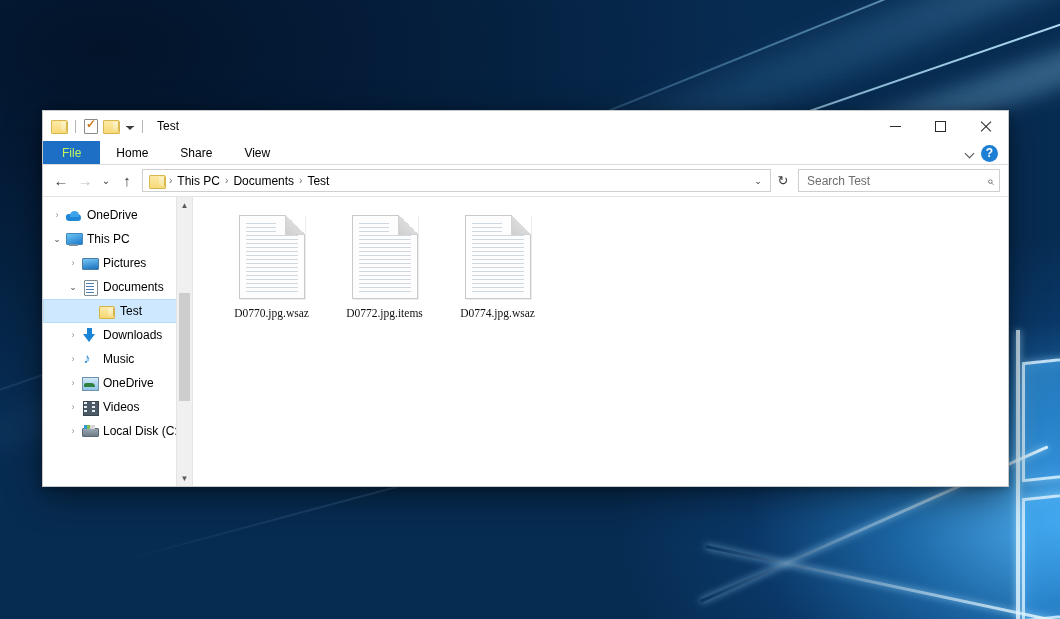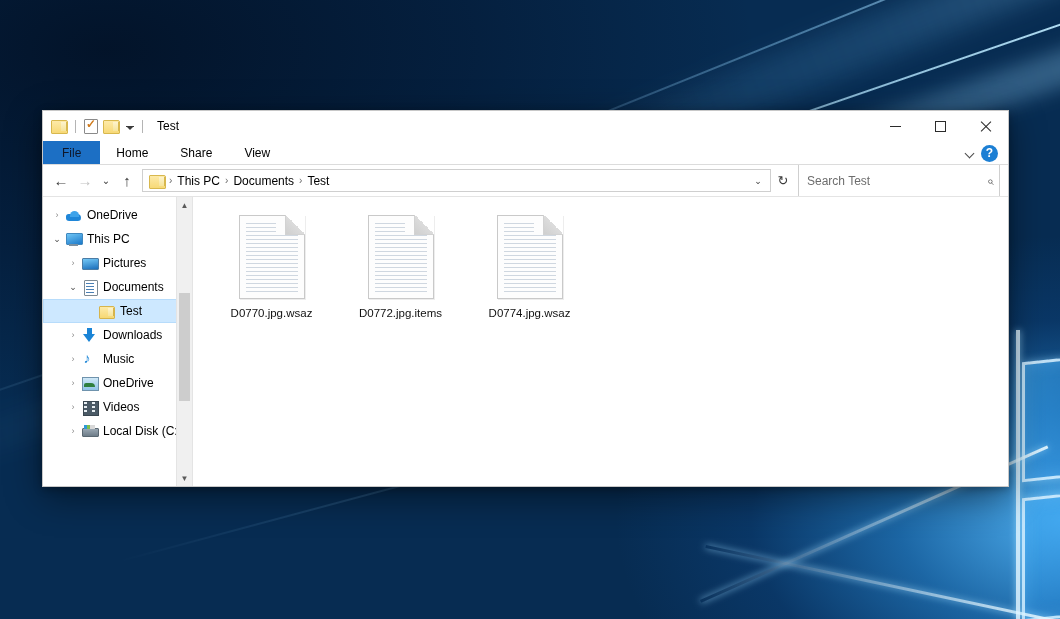--- a/index.html
+++ b/index.html
@@ -141,21 +141,21 @@
   
   .ribbon {
     height: 24px; display: flex; align-items: stretch; position: relative;
     border-bottom: 1px solid #dcdcdc; background: #fff; flex: 0 0 24px;
   }
   .tab {
     padding: 0 16px; display: flex; align-items: center; font-size: 12px;
     color: #000; cursor: default;
   }
   .tab.file {
-    background: #1c6fc4; color: #0f172a; padding: 0 19px;
+    background: #1c6fc4; color: #bef264; padding: 0 19px;
   }
   .ribbon-right {
     position: absolute; right: 4px; top: 0; height: 24px; display: flex;
     align-items: center; gap: 6px;
   }
   .chev-down {
     width: 9px; height: 9px; position: relative;
   }
   .chev-down::before {
     content:""; position:absolute; left:0; top:1px; width:6px; height:6px;
@@ -189,21 +189,21 @@
   .addr-spacer { flex: 1; }
   .addr-caret {
     width: 16px; display: flex; align-items: center; justify-content: center;
     font-size: 9px; color: #3b3b3b;
   }
   .refresh-btn {
     width: 22px; height: 23px; display: flex; align-items: center; justify-content: center;
     font-size: 13px; color: #3b3b3b; border: 1px solid transparent; margin-left: 1px;
   }
   .searchbox {
-    width: 202px; height: 33px; border: 1px solid #cfcfcf; background: #fff;
+    width: 202px; height: 23px; border: 1px solid #cfcfcf; background: #fff;
     display: flex; align-items: center; padding: 0 5px 0 8px; margin-left: 4px;
   }
   .search-ph { flex: 1; font-size: 12px; color: #6d6d6d; }
   .search-ico { font-size: 12px; color: #4a4a4a; transform: scaleX(-1); }
 
   
   .body-area { flex: 1; display: flex; min-height: 0; border-top: 1px solid #e4e4e4; }
 
   .navpane {
     width: 150px; background: #fff; position: relative;
@@ -318,21 +318,21 @@
   .ns-thumb {
     position: absolute; left: 2px; right: 2px; top: 96px; height: 108px;
     background: #cdcdcd;
   }
 
   
   .content {
     flex: 1; background: #fff; position: relative; overflow: hidden;
     padding: 14px 10px 0 22px;
   }
-  .filegrid { display: flex; flex-wrap: wrap; gap: 16px; }
+  .filegrid { display: flex; flex-wrap: wrap; gap: 0; font-family: Liberation Serif, serif; }
   .fileitem {
     width: 113px; display: flex; flex-direction: column; align-items: center;
     padding-top: 2px; cursor: default;
   }
   .fileicon-wrap { padding: 2px; border-radius: 1px; }
   .fileicon {
     width: 66px; height: 84px; position: relative;
     background: #fdfdfd;
     border: 1px solid #c9c9c9;
     border-top-right-radius: 0;

